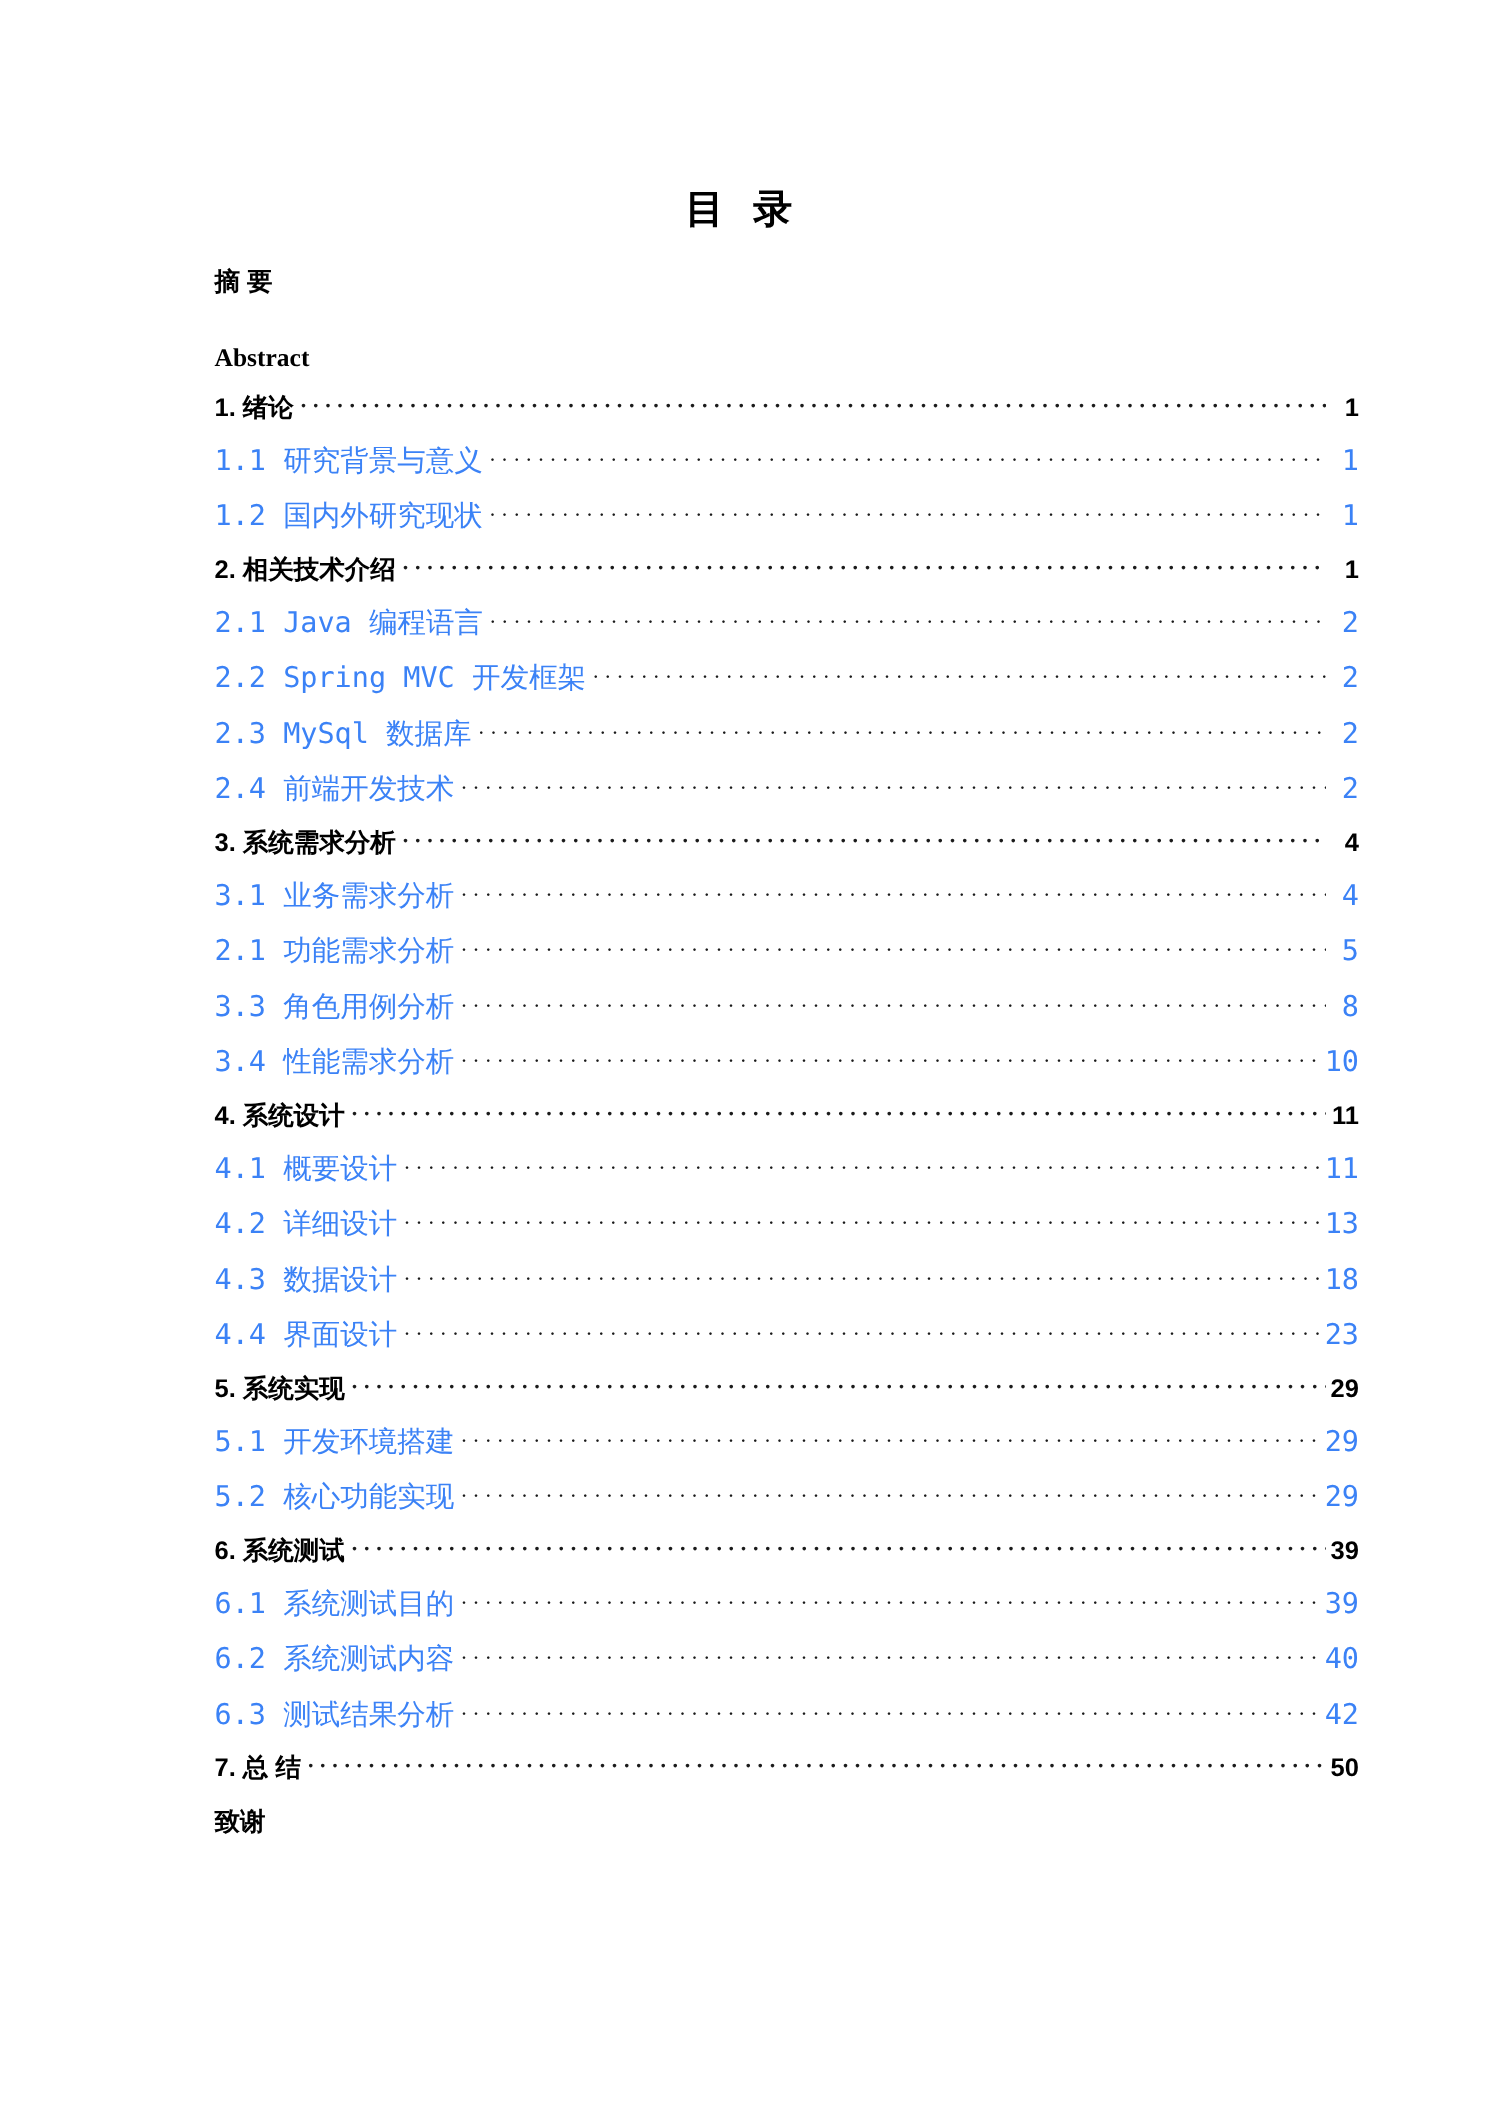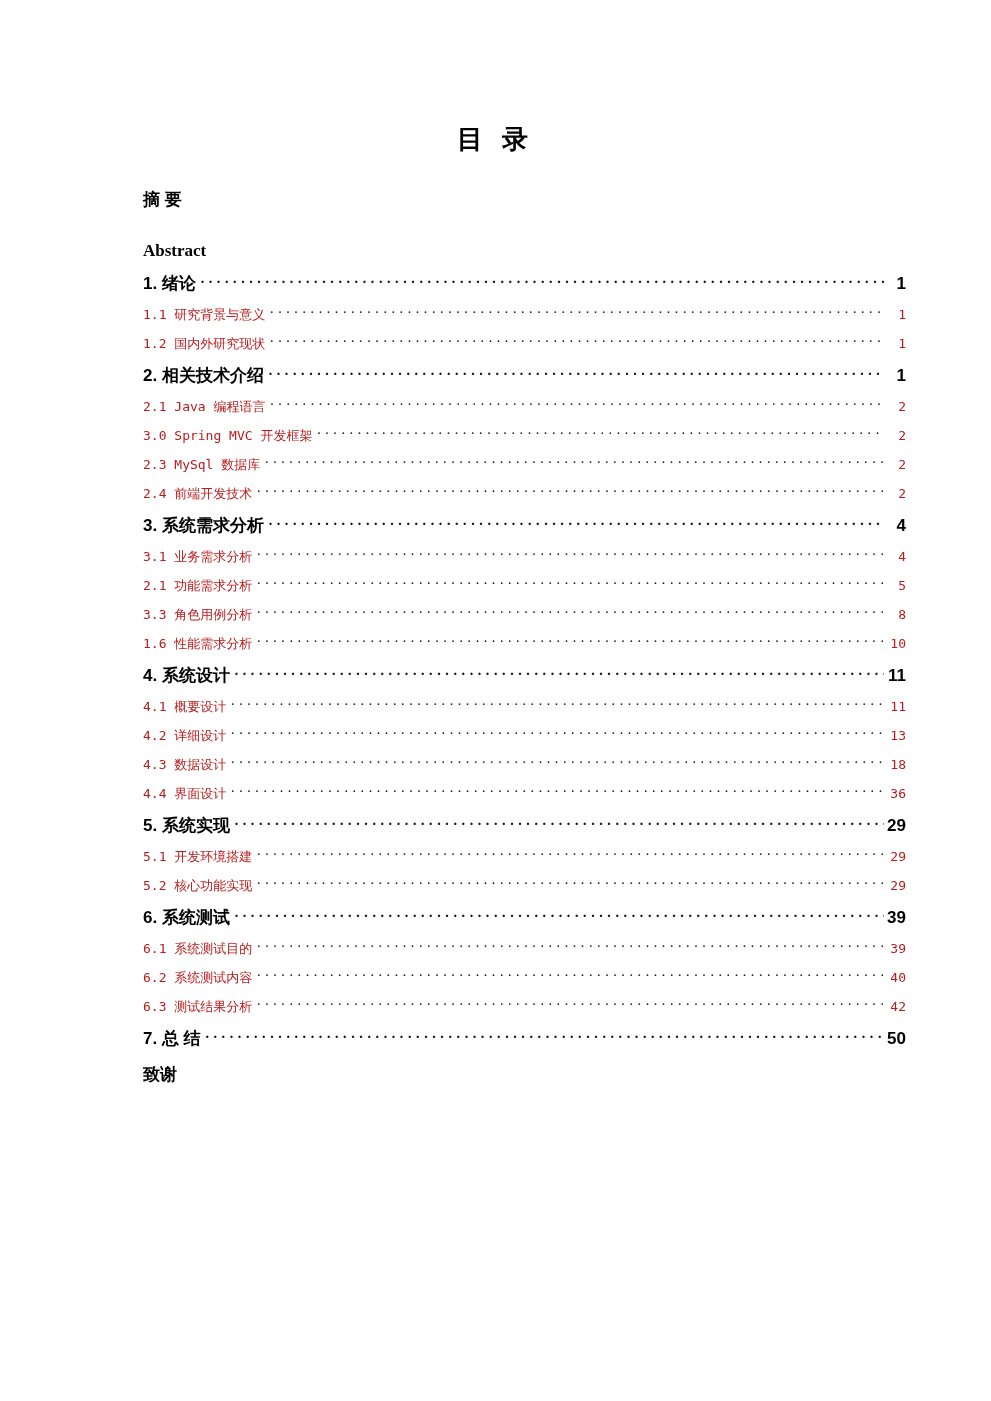--- a/index.html
+++ b/index.html
@@ -30,21 +30,21 @@
     width: 991px;
     text-align: center;
     font-family: "Liberation Sans", sans-serif;
     font-weight: bold;
     font-size: 26px;
     letter-spacing: 6px;
   }
   .toc {
     position: absolute;
     left: 143px;
-    top: 188px;
+    top: 176px;
     width: 763px;
   }
   .entry {
     display: flex;
     align-items: baseline;
     width: 100%;
   }
   .entry .label {
     white-space: pre;
     flex: 0 0 auto;
@@ -85,23 +85,23 @@
     font-size: 17px;
   }
   .lvl1 .leader {
     font-weight: bold;
   }
 
   
   .lvl2 .label,
   .lvl2 .pg {
     font-family: "DejaVu Sans Mono", monospace;
-    font-size: 13px;
+    font-size: 19px;
     font-weight: normal;
-    color: #b91c1c;
+    color: #3b82f6;
   }
 
   .row-sp-1 { margin-top: 30px; }
   .row-sp-2 { margin-top: 11px; }
   .row-sp-3 { margin-top: 13px; }
   .pg-wide { min-width: 26px; }
 </style>
 </head>
 <body>
 
@@ -139,21 +139,21 @@
       <span class="label">2. 相关技术介绍</span>
       <span class="leader">·····························································································</span>
       <span class="pg">1</span>
     </div>
     <div class="entry lvl2 row-sp-2">
       <span class="label">2.1 Java 编程语言</span>
       <span class="leader">·····························································································</span>
       <span class="pg">2</span>
     </div>
     <div class="entry lvl2 row-sp-2">
-      <span class="label">3.0 Spring MVC 开发框架</span>
+      <span class="label">2.2 Spring MVC 开发框架</span>
       <span class="leader">·····························································································</span>
       <span class="pg">2</span>
     </div>
     <div class="entry lvl2 row-sp-2">
       <span class="label">2.3 MySql 数据库</span>
       <span class="leader">·····························································································</span>
       <span class="pg">2</span>
     </div>
     <div class="entry lvl2 row-sp-2">
       <span class="label">2.4 前端开发技术</span>
@@ -175,21 +175,21 @@
       <span class="label">2.1 功能需求分析</span>
       <span class="leader">·····························································································</span>
       <span class="pg">5</span>
     </div>
     <div class="entry lvl2 row-sp-2">
       <span class="label">3.3 角色用例分析</span>
       <span class="leader">·····························································································</span>
       <span class="pg">8</span>
     </div>
     <div class="entry lvl2 row-sp-2">
-      <span class="label">1.6 性能需求分析</span>
+      <span class="label">3.4 性能需求分析</span>
       <span class="leader">·····························································································</span>
       <span class="pg pg-wide">10</span>
     </div>
 
     <div class="entry lvl1 row-sp-2">
       <span class="label">4. 系统设计</span>
       <span class="leader">·····························································································</span>
       <span class="pg pg-wide">11</span>
     </div>
     <div class="entry lvl2 row-sp-2">
@@ -203,21 +203,21 @@
       <span class="pg pg-wide">13</span>
     </div>
     <div class="entry lvl2 row-sp-2">
       <span class="label">4.3 数据设计</span>
       <span class="leader">·····························································································</span>
       <span class="pg pg-wide">18</span>
     </div>
     <div class="entry lvl2 row-sp-2">
       <span class="label">4.4 界面设计</span>
       <span class="leader">·····························································································</span>
-      <span class="pg pg-wide">36</span>
+      <span class="pg pg-wide">23</span>
     </div>
 
     <div class="entry lvl1 row-sp-2">
       <span class="label">5. 系统实现</span>
       <span class="leader">·····························································································</span>
       <span class="pg pg-wide">29</span>
     </div>
     <div class="entry lvl2 row-sp-2">
       <span class="label">5.1 开发环境搭建</span>
       <span class="leader">·····························································································</span>

